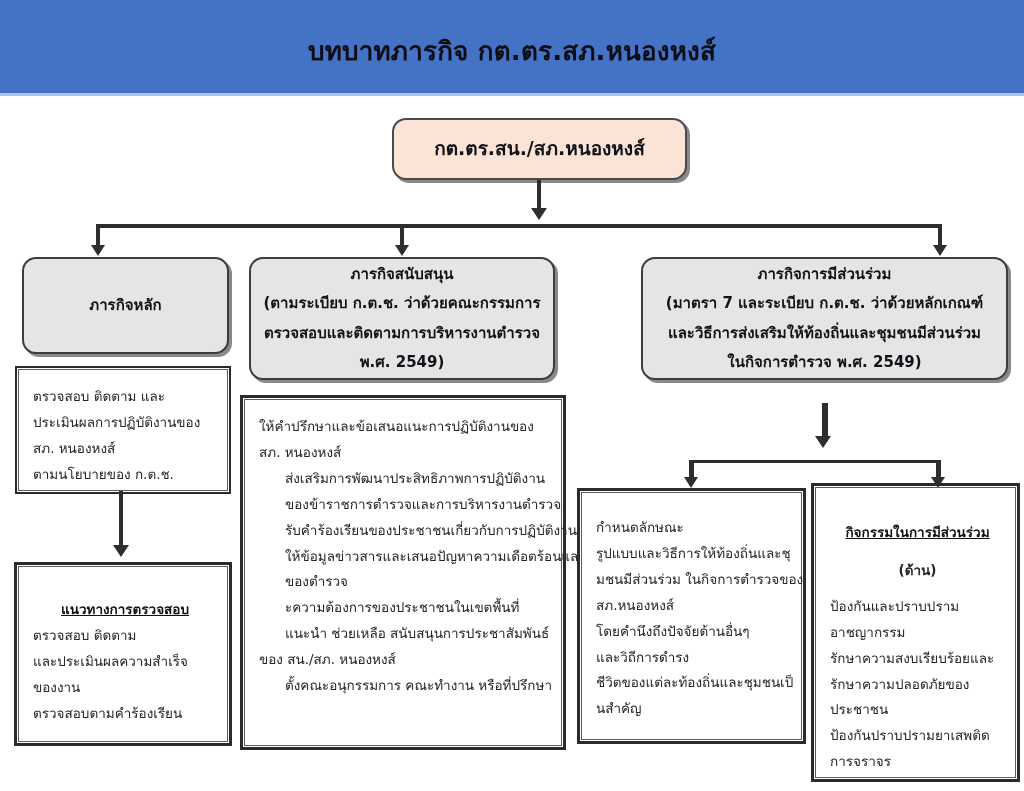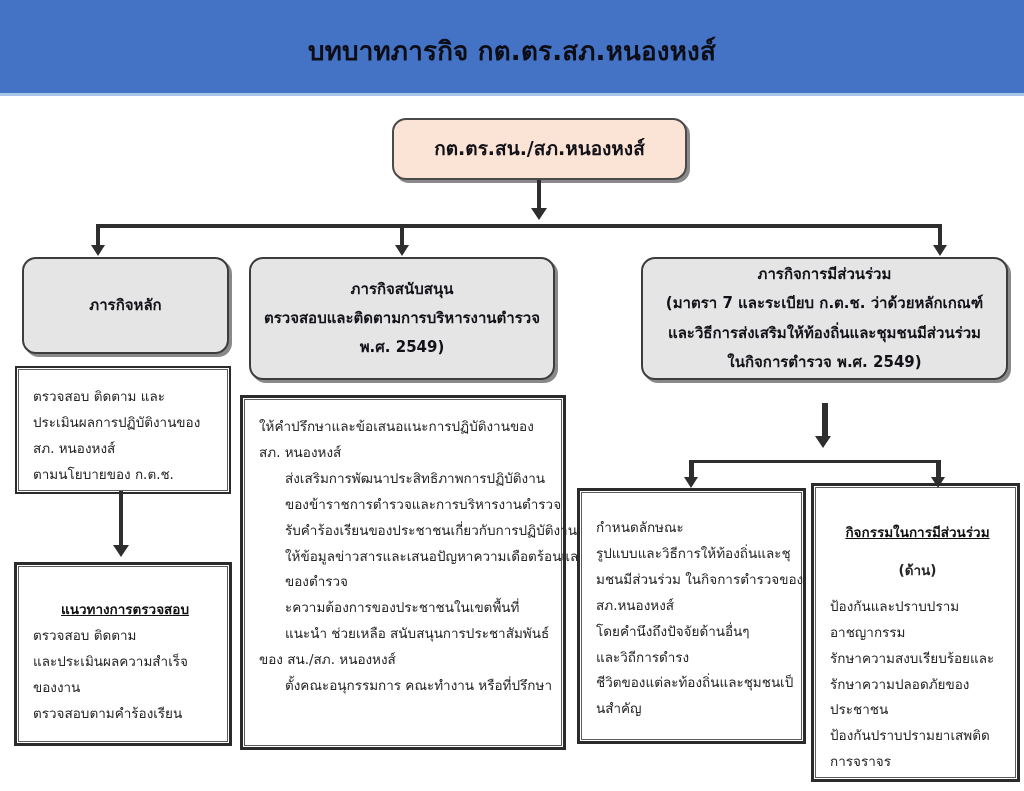--- a/index.html
+++ b/index.html
@@ -192,20 +192,21 @@
       <div class="line head center">แนวทางการตรวจสอบ</div>
       <div class="line">ตรวจสอบ ติดตาม</div>
       <div class="line">และประเมินผลความสำเร็จ</div>
       <div class="line">ของงาน</div>
       <div class="line">ตรวจสอบตามคำร้องเรียน</div>
     </div>
   </div>
 
   <div class="node rbox blue" style="left:249px; top:257px; width:306px; height:123px;">
     <div class="line">ภารกิจสนับสนุน</div>
+    <div class="line">(ตามระเบียบ ก.ต.ช. ว่าด้วยคณะกรรมการ</div>
     <div class="line">ตรวจสอบและติดตามการบริหารงานตำรวจ</div>
     <div class="line">พ.ศ. 2549)</div>
   </div>
 
   <div class="node wbox" style="left:244px; top:399px; width:318px; height:347px;">
     <div class="pad">
       <div class="line">ให้คำปรึกษาและข้อเสนอแนะการปฏิบัติงานของ</div>
       <div class="line">สภ. หนองหงส์</div>
       <div class="line indent">ส่งเสริมการพัฒนาประสิทธิภาพการปฏิบัติงาน</div>
       <div class="line indent">ของข้าราชการตำรวจและการบริหารงานตำรวจ</div>

